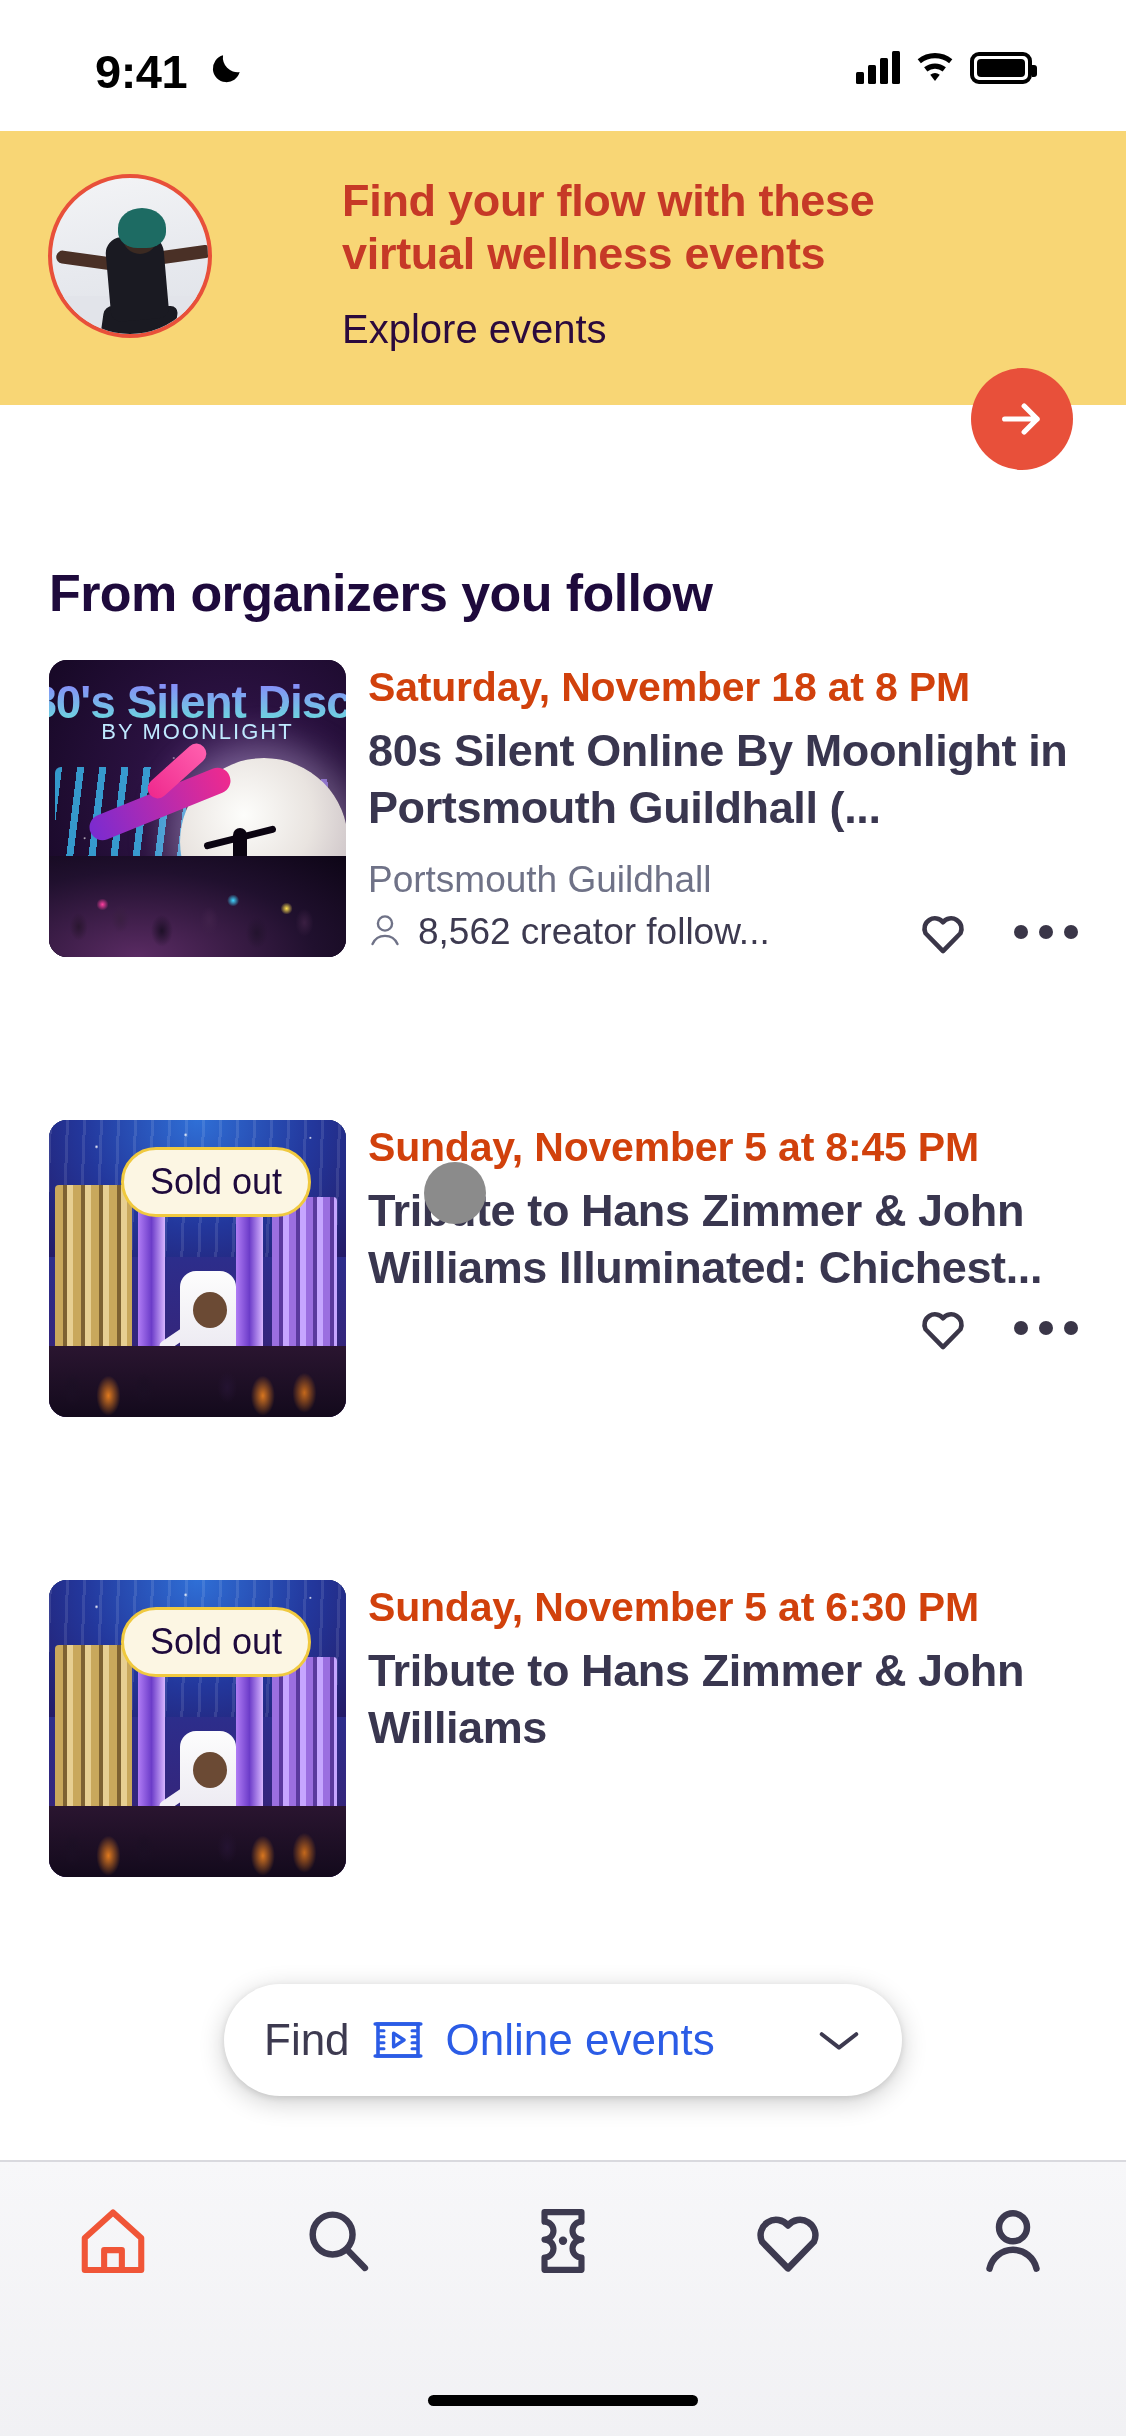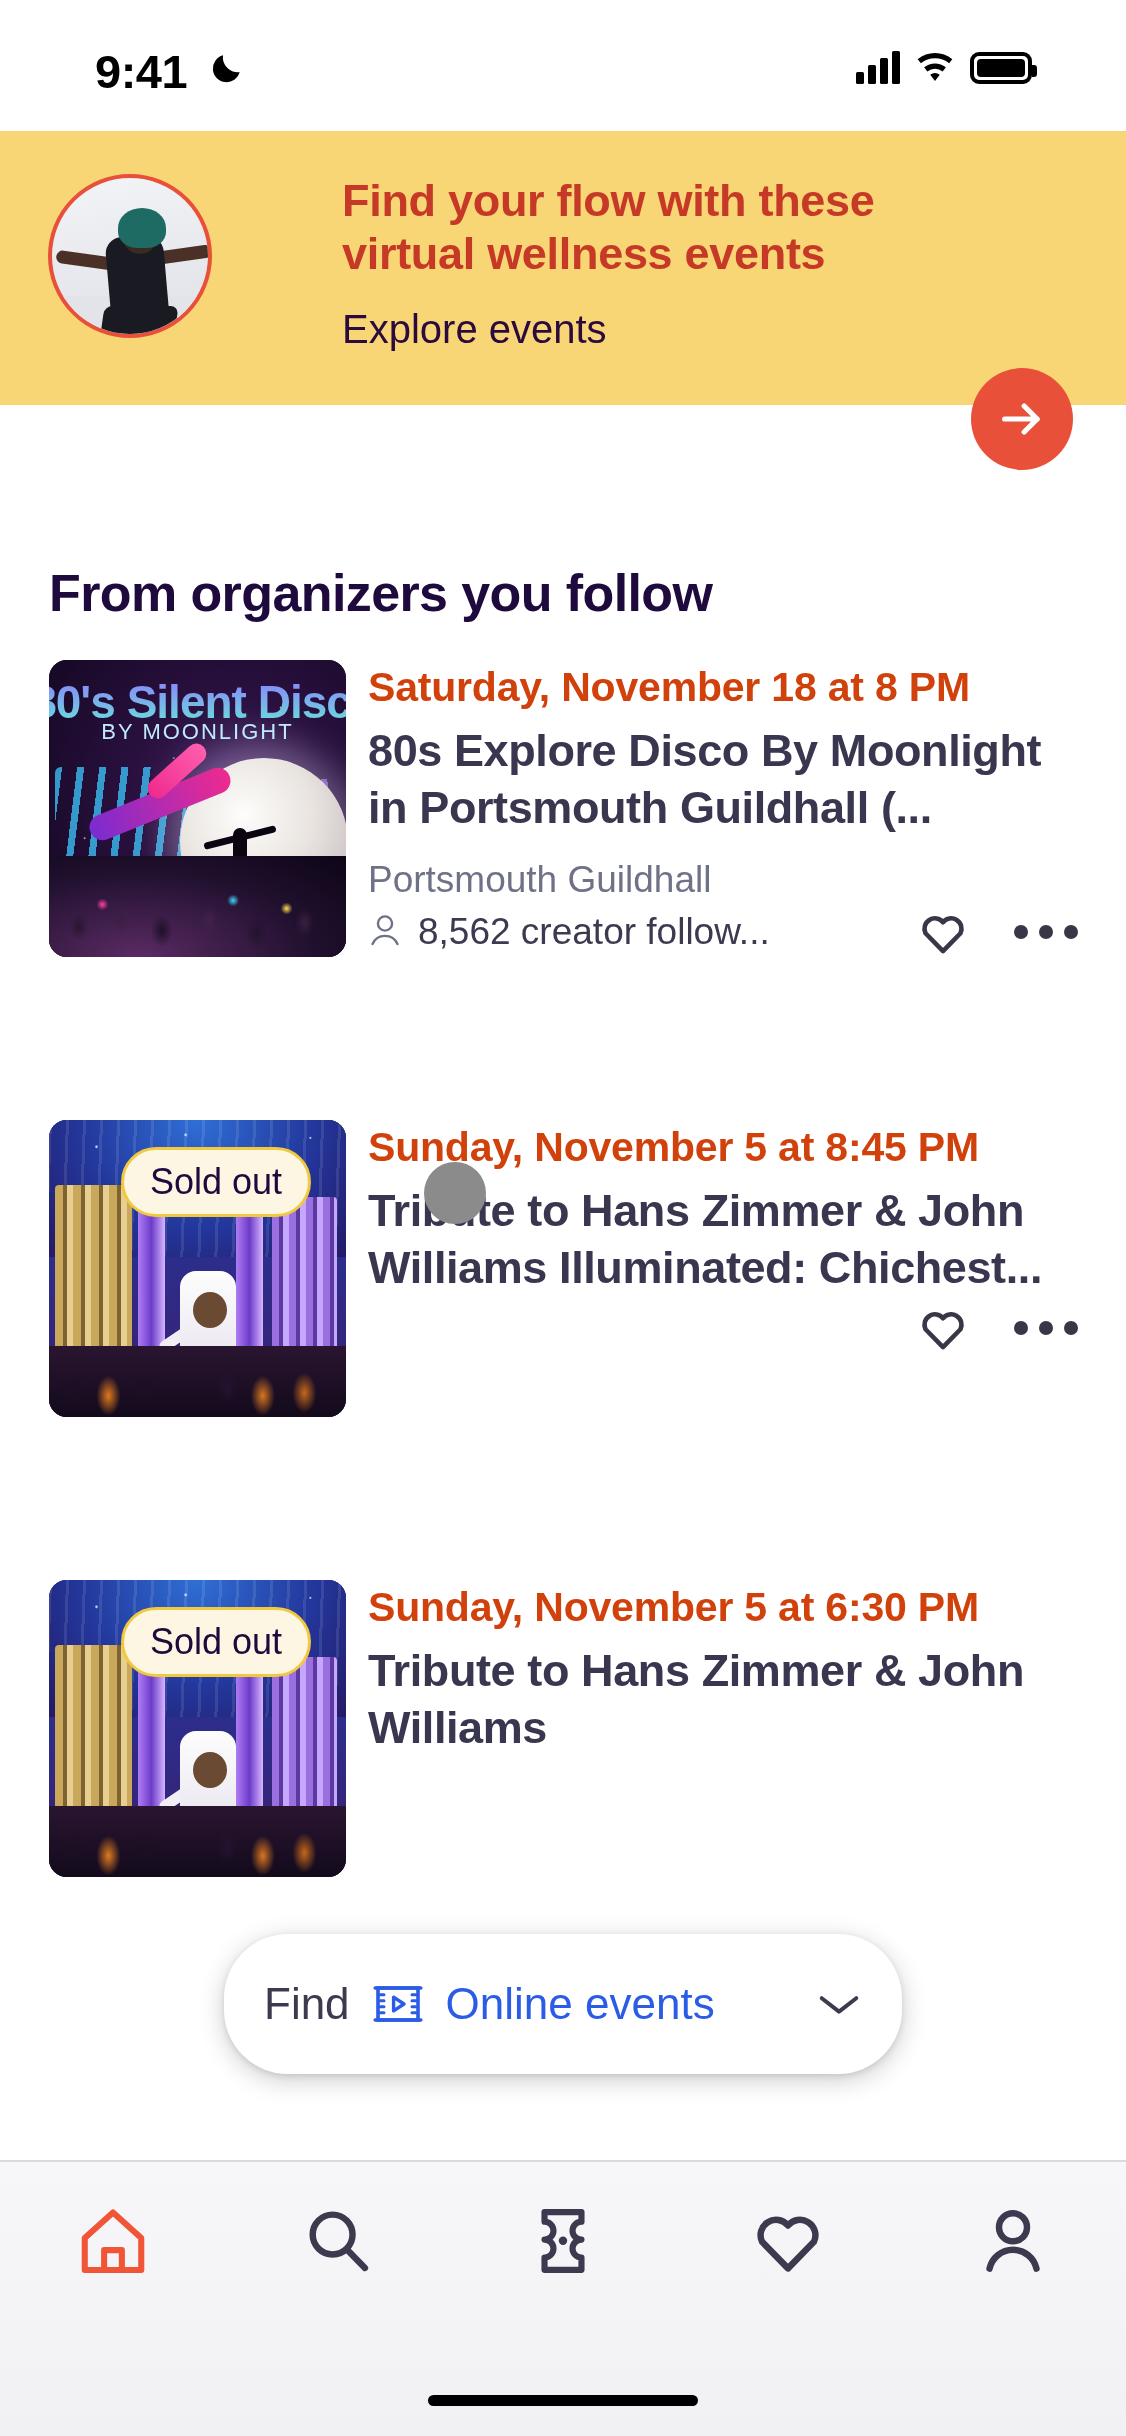--- a/index.html
+++ b/index.html
@@ -225,22 +225,22 @@
     background-image:
       radial-gradient(10px 16px at 8% 62%, #1b0f24, transparent),
       radial-gradient(12px 20px at 20% 70%, #e07a1e, transparent),
       radial-gradient(10px 16px at 32% 60%, #1b0f24, transparent),
       radial-gradient(12px 20px at 72% 70%, #d8761f, transparent),
       radial-gradient(12px 20px at 86% 66%, #c4681b, transparent),
       radial-gradient(10px 16px at 60% 58%, #241331, transparent); }
 
   
   .findpill {
-    position: absolute; left: 224px; top: 1934px;
-    width: 678px; height: 140px; border-radius: 64px;
+    position: absolute; left: 224px; top: 1984px;
+    width: 678px; height: 112px; border-radius: 64px;
     background: #ffffff;
     box-shadow: 0 6px 26px rgba(0,0,0,.20), 0 2px 6px rgba(0,0,0,.10);
     display: flex; align-items: center; padding: 0 40px; gap: 22px;
   }
   .fp-find { font-size: 44px; color: #3D3A50; }
   .fp-icon { width: 52px; height: 44px; position: relative; }
   .fp-label { font-size: 44px; font-weight: 400; color: #2B5CE6; }
   .fp-chev { margin-left: auto; }
 
   
@@ -330,21 +330,21 @@
           <div class="p1-hand"></div>
           <div class="p1-hand2"></div>
           <div class="p1-silh"></div>
           <div class="p1-crowd"></div>
           <div class="p1-t1">80's Silent Disco</div>
           <div class="p1-t2">BY MOONLIGHT</div>
         </div>
       </div>
       <div class="ev-body">
         <div class="ev-date">Saturday, November 18 at 8 PM</div>
-        <div class="ev-title">80s Explore Disco By Moonlight in Portsmouth Guildhall (...</div>
+        <div class="ev-title">80s Silent Online By Moonlight in Portsmouth Guildhall (...</div>
         <div class="ev-venue">Portsmouth Guildhall</div>
         <div class="ev-foot">
           <span class="ev-foll">
             <svg width="34" height="38" viewBox="0 0 24 26">
               <circle cx="12" cy="7" r="5" fill="none" stroke="#6F7287" stroke-width="1.7"></circle>
               <path d="M3.2 21.5a9.6 9.6 0 0 1 17.6 0" fill="none" stroke="#6F7287" stroke-width="1.7" stroke-linecap="round"></path>
             </svg>
             <span>8,562 creator follow...</span>
           </span>
           <span class="ev-actions">

